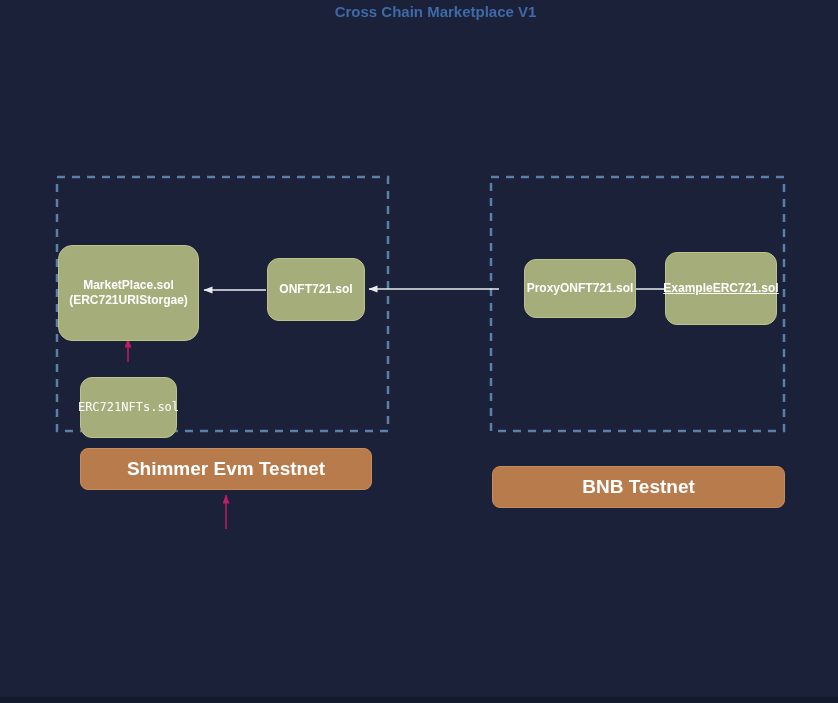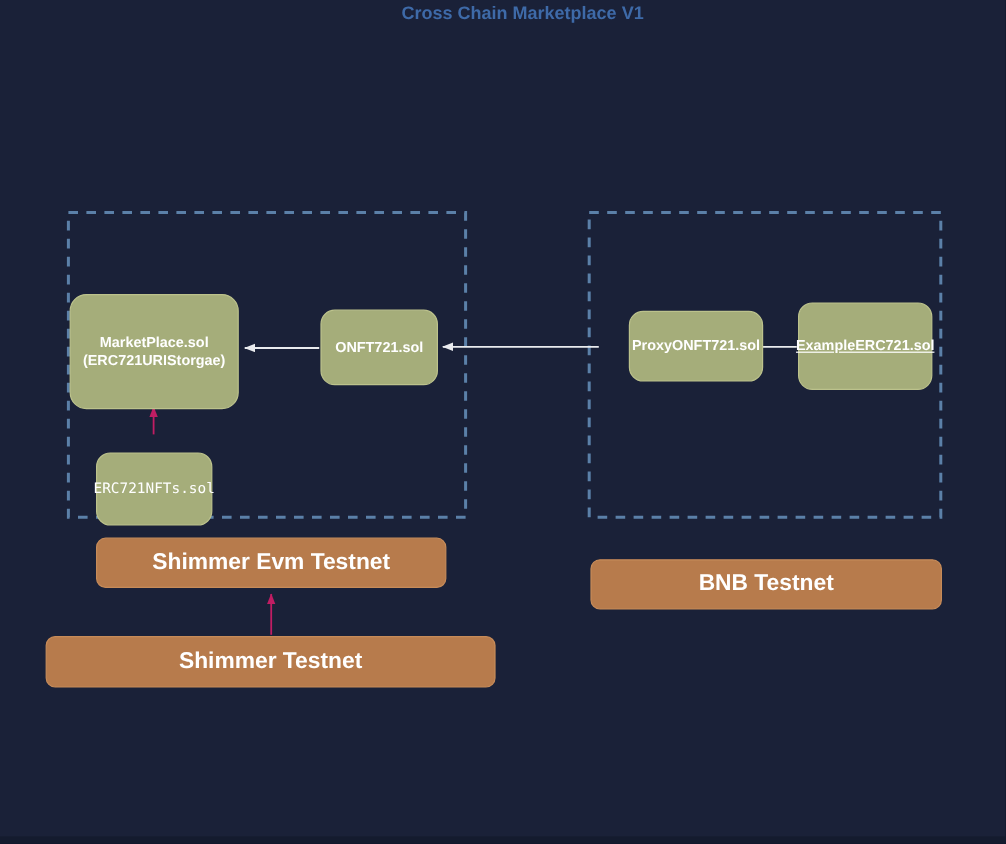--- a/index.html
+++ b/index.html
@@ -119,18 +119,15 @@
   </div>
 
   <div class="chain" id="chain-shimmer-evm">
     <div>Shimmer Evm Testnet</div>
   </div>
 
   <div class="chain" id="chain-bnb">
     <div>BNB Testnet</div>
   </div>
 
-  <div class="chain" id="chain-shimmer">
-    <div>Shimmer Testnet</div>
-  </div>
 
   <div class="bottom-strip"></div>
 </div>
 
 </body></html>

